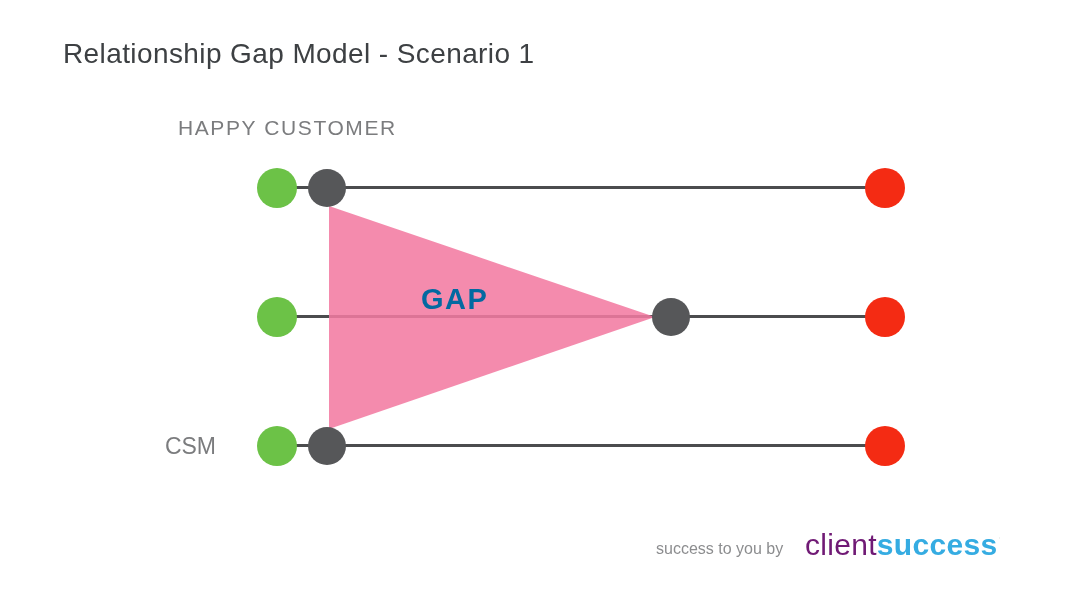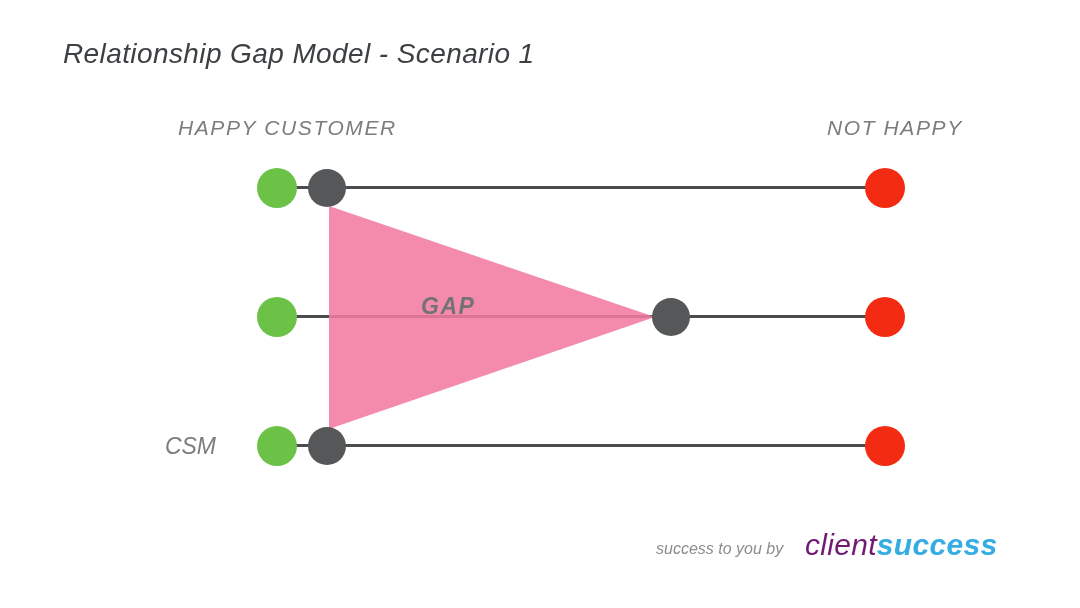--- a/index.html
+++ b/index.html
@@ -3,21 +3,20 @@
 <meta charset="utf-8">
 <style>
   html, body { margin: 0; padding: 0; background: #ffffff; }
   .slide {
     position: relative;
     width: 1000px;
     height: 608px;
     background: #ffffff;
     font-family: "Liberation Sans", "DejaVu Sans", sans-serif;
     overflow: hidden;
-    font-style: italic;
   }
   .title {
     position: absolute;
     left: 63px;
     top: 38px;
     font-size: 28px;
     color: #3d4043;
     letter-spacing: 0.4px;
   }
   .col-header {
@@ -59,24 +58,24 @@
     position: absolute;
     border-radius: 50%;
     z-index: 3;
   }
   .dot.green { width: 40px; height: 40px; background: #6cc247; }
   .dot.gray  { width: 38px; height: 38px; background: #565759; }
   .dot.red   { width: 40px; height: 40px; background: #f42b13; }
   .gap-label {
     position: absolute;
     left: 421px;
-    top: 293px;
-    font-size: 23px;
+    top: 283px;
+    font-size: 29px;
     font-weight: bold;
-    color: #737373;
+    color: #0369a1;
     letter-spacing: 1.5px;
     z-index: 4;
   }
   .footer-caption {
     position: absolute;
     left: 656px;
     top: 540px;
     font-size: 16px;
     color: #8c8d8f;
   }
@@ -98,21 +97,20 @@
   }
 </style>
 </head>
 <body>
 
 <div class="slide">
 
   <div class="title">Relationship Gap Model - Scenario 1</div>
 
   <div class="col-header left">HAPPY CUSTOMER</div>
-  <div class="col-header right">NOT HAPPY</div>
 
   <div class="row-label" style="top:433px;">CSM</div>
 
   <div class="track-line" style="top:186px;"></div>
   <div class="track-line" style="top:315px;"></div>
   <div class="track-line" style="top:444px;"></div>
 
   <div class="gap-triangle"></div>
 
   <div class="dot green" style="left:257px; top:168px;"></div>

